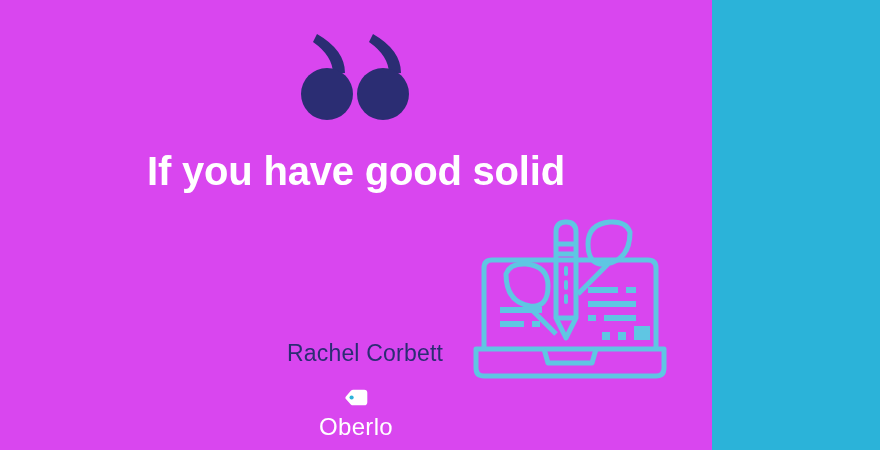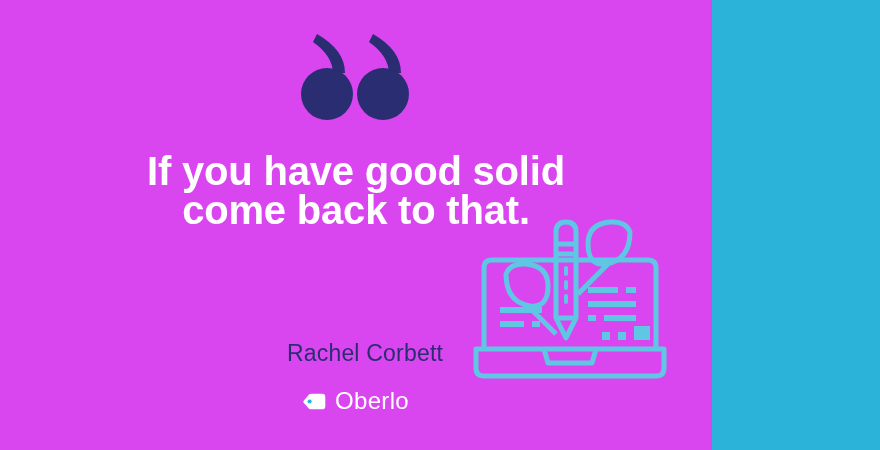--- a/index.html
+++ b/index.html
@@ -89,20 +89,21 @@
   
   .brand {
     position: absolute;
     left: 0;
     right: 0;
     top: 389px;
     display: flex;
     align-items: center;
     justify-content: center;
     gap: 9px;
+    flex-direction: column;
   }
   .brand-mark {
     display: block;
     width: 23px;
     height: 17px;
   }
   .brand-name {
     color: #ffffff;
     font-size: 24px;
     font-weight: normal;
@@ -176,21 +177,20 @@
         <path d="M44 45 Q44 22 16 6 L12 14 Q32 28 32 46 Z"></path>
         <circle cx="26" cy="66" r="26"></circle>
         <path d="M100 45 Q100 22 72 6 L68 14 Q88 28 88 46 Z"></path>
         <circle cx="82" cy="66" r="26"></circle>
       </g>
     </svg>
   </div>
 
   <div class="quote-text">
     <span class="quote-line">If you have good solid</span>
-    <span class="quote-line">come back to that.</span>
   </div>
 
   <div class="author">Rachel Corbett</div>
 
   <div class="brand">
     <svg class="brand-mark" viewBox="0 0 23 17" xmlns="http://www.w3.org/2000/svg">
       <path d="M8.2 0.7 L19.2 0.7 Q22.3 0.7 22.3 3.8 L22.3 13.2 Q22.3 16.3 19.2 16.3 L8.2 16.3 Q6.8 16.3 5.8 15.4 L0.9 10.1 Q-0.2 8.9 0.9 7.6 L5.8 1.7 Q6.8 0.7 8.2 0.7 Z" fill="#ffffff"></path>
       <circle cx="6.6" cy="8.5" r="2.1" fill="#2bb3d9"></circle>
     </svg>
     <span class="brand-name">Oberlo</span>

